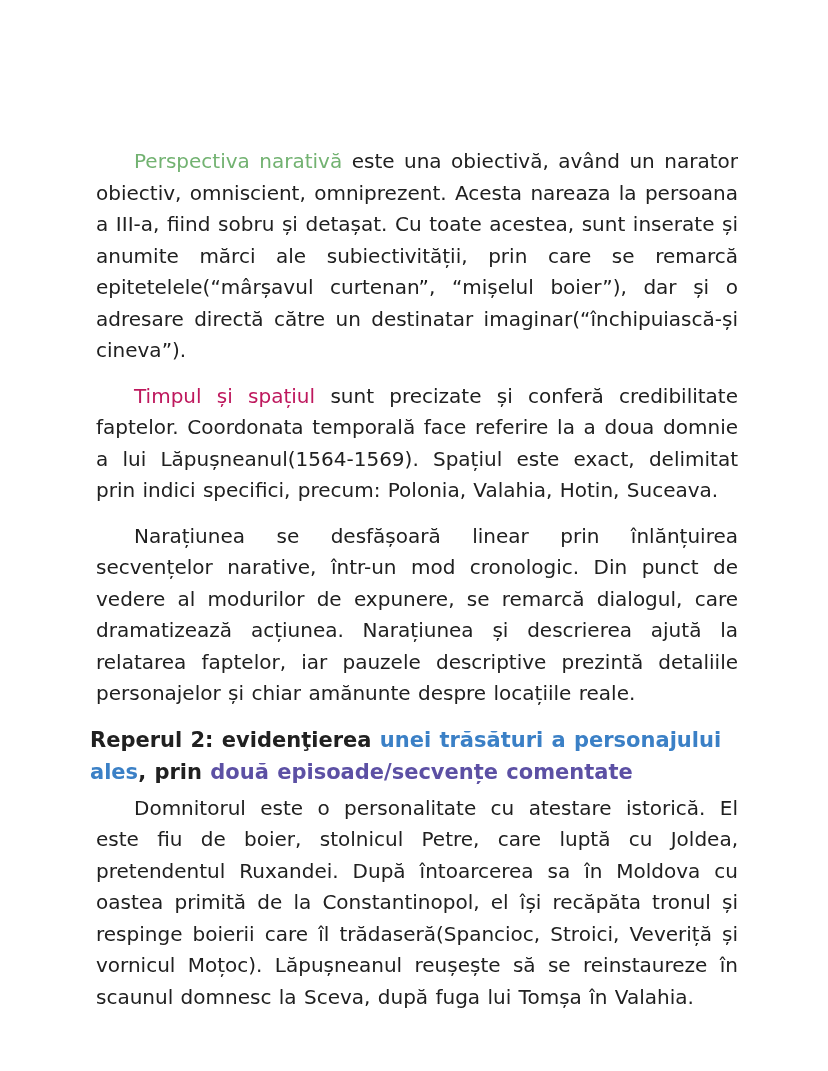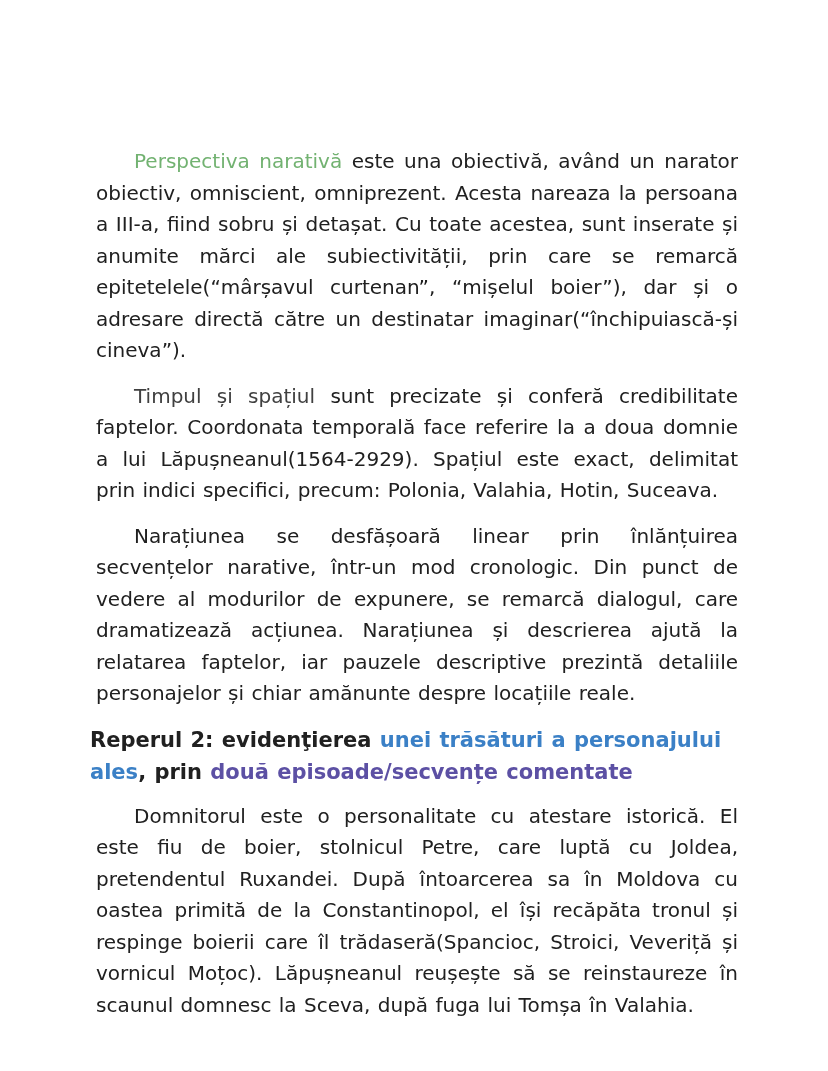--- a/index.html
+++ b/index.html
@@ -29,26 +29,26 @@
     color: #202020;
     word-spacing: 1px;
   }
   .para.heading {
     font-weight: 700;
     text-indent: 0;
     text-align: left;
     font-size: 21px;
     line-height: 32.5px;
     margin-left: -6px;
-    margin-bottom: 12px;
+    margin-bottom: 4px;
   }
   .segment { white-space: pre-wrap; }
 </style>
 </head>
 <body>
 
 <main class="page">
     <p class="para"><span class="segment" style="color: rgb(114, 178, 113);">Perspectiva narativă</span><span class="segment" style="color: rgb(32, 32, 32);"> este una obiectivă, având un narator obiectiv, omniscient, omniprezent. Acesta nareaza la persoana a III-a, fiind sobru și detașat. Cu toate acestea, sunt inserate și anumite mărci ale subiectivității, prin care se remarcă epitetelele(“mârșavul curtenan”, “mișelul boier”), dar și o adresare directă către un destinatar imaginar(“închipuiască-și cineva”).</span></p>
-    <p class="para"><span class="segment" style="color: #404040;">Timpul și spațiul</span><span class="segment" style="color: rgb(32, 32, 32);"> sunt precizate și conferă credibilitate faptelor. Coordonata temporală face referire la a doua domnie a lui Lăpușneanul(1564-2929). Spațiul este exact, delimitat prin indici specifici, precum: Polonia, Valahia, Hotin, Suceava.</span></p>
+    <p class="para"><span class="segment" style="color: #be185d;">Timpul și spațiul</span><span class="segment" style="color: rgb(32, 32, 32);"> sunt precizate și conferă credibilitate faptelor. Coordonata temporală face referire la a doua domnie a lui Lăpușneanul(1564-1569). Spațiul este exact, delimitat prin indici specifici, precum: Polonia, Valahia, Hotin, Suceava.</span></p>
     <p class="para"><span class="segment" style="color: rgb(32, 32, 32);">Narațiunea se desfășoară linear prin înlănțuirea secvențelor narative, într-un mod cronologic. Din punct de vedere al modurilor de expunere, se remarcă dialogul, care dramatizează acțiunea. Narațiunea și descrierea ajută la relatarea faptelor, iar pauzele descriptive prezintă detaliile personajelor și chiar amănunte despre locațiile reale.</span></p>
     <p class="para heading"><span class="segment" style="color: rgb(32, 32, 32);">Reperul 2: evidenţierea </span><span class="segment" style="color: rgb(59, 128, 198);">unei trăsături a personajului ales</span><span class="segment" style="color: rgb(32, 32, 32);">, prin </span><span class="segment" style="color: rgb(92, 80, 164);">două episoade/secvențe comentate</span></p>
     <p class="para"><span class="segment" style="color: rgb(32, 32, 32);">Domnitorul este o personalitate cu atestare istorică. El este fiu de boier, stolnicul Petre, care luptă cu Joldea, pretendentul Ruxandei. După întoarcerea sa în Moldova cu oastea primită de la Constantinopol, el își recăpăta tronul și respinge boierii care îl trădaseră(Spancioc, Stroici, Veveriță și vornicul Moțoc). Lăpușneanul reușește să se reinstaureze în scaunul domnesc la Sceva, după fuga lui Tomșa în Valahia.</span></p>
   </main>
 
 </body></html>

